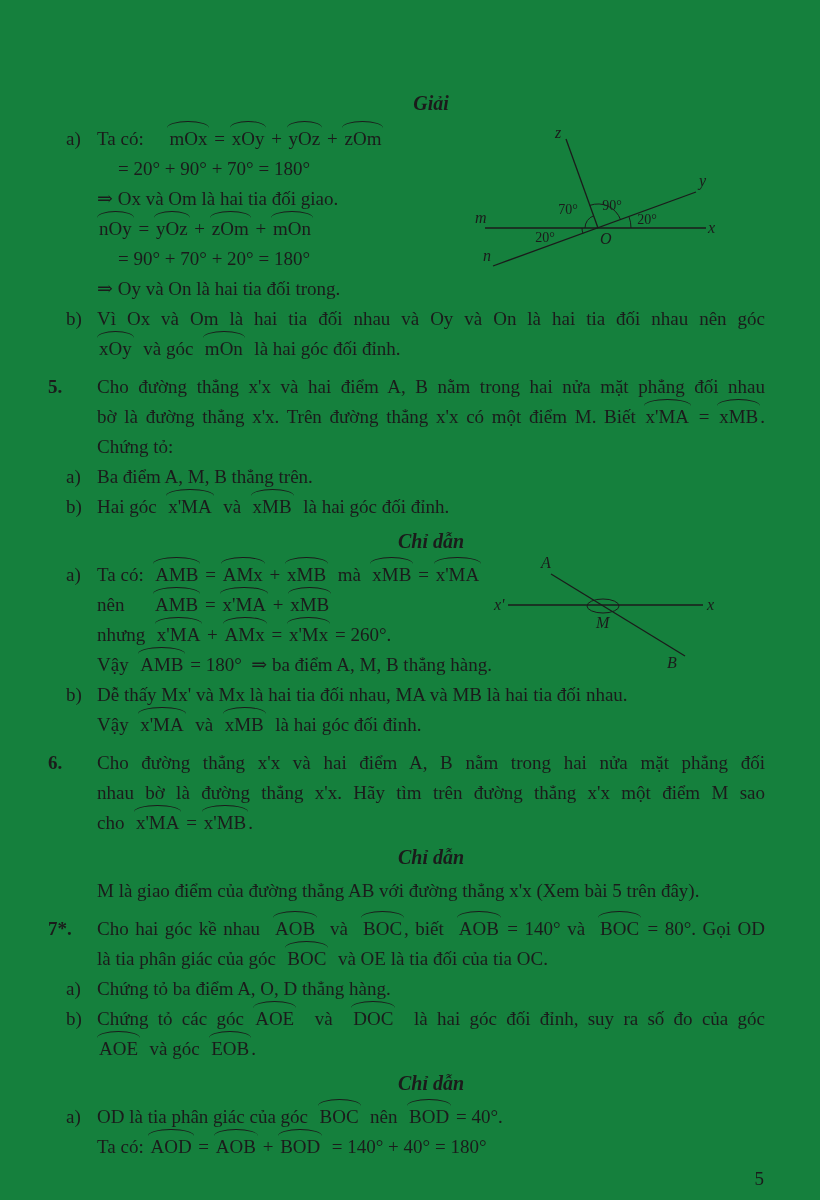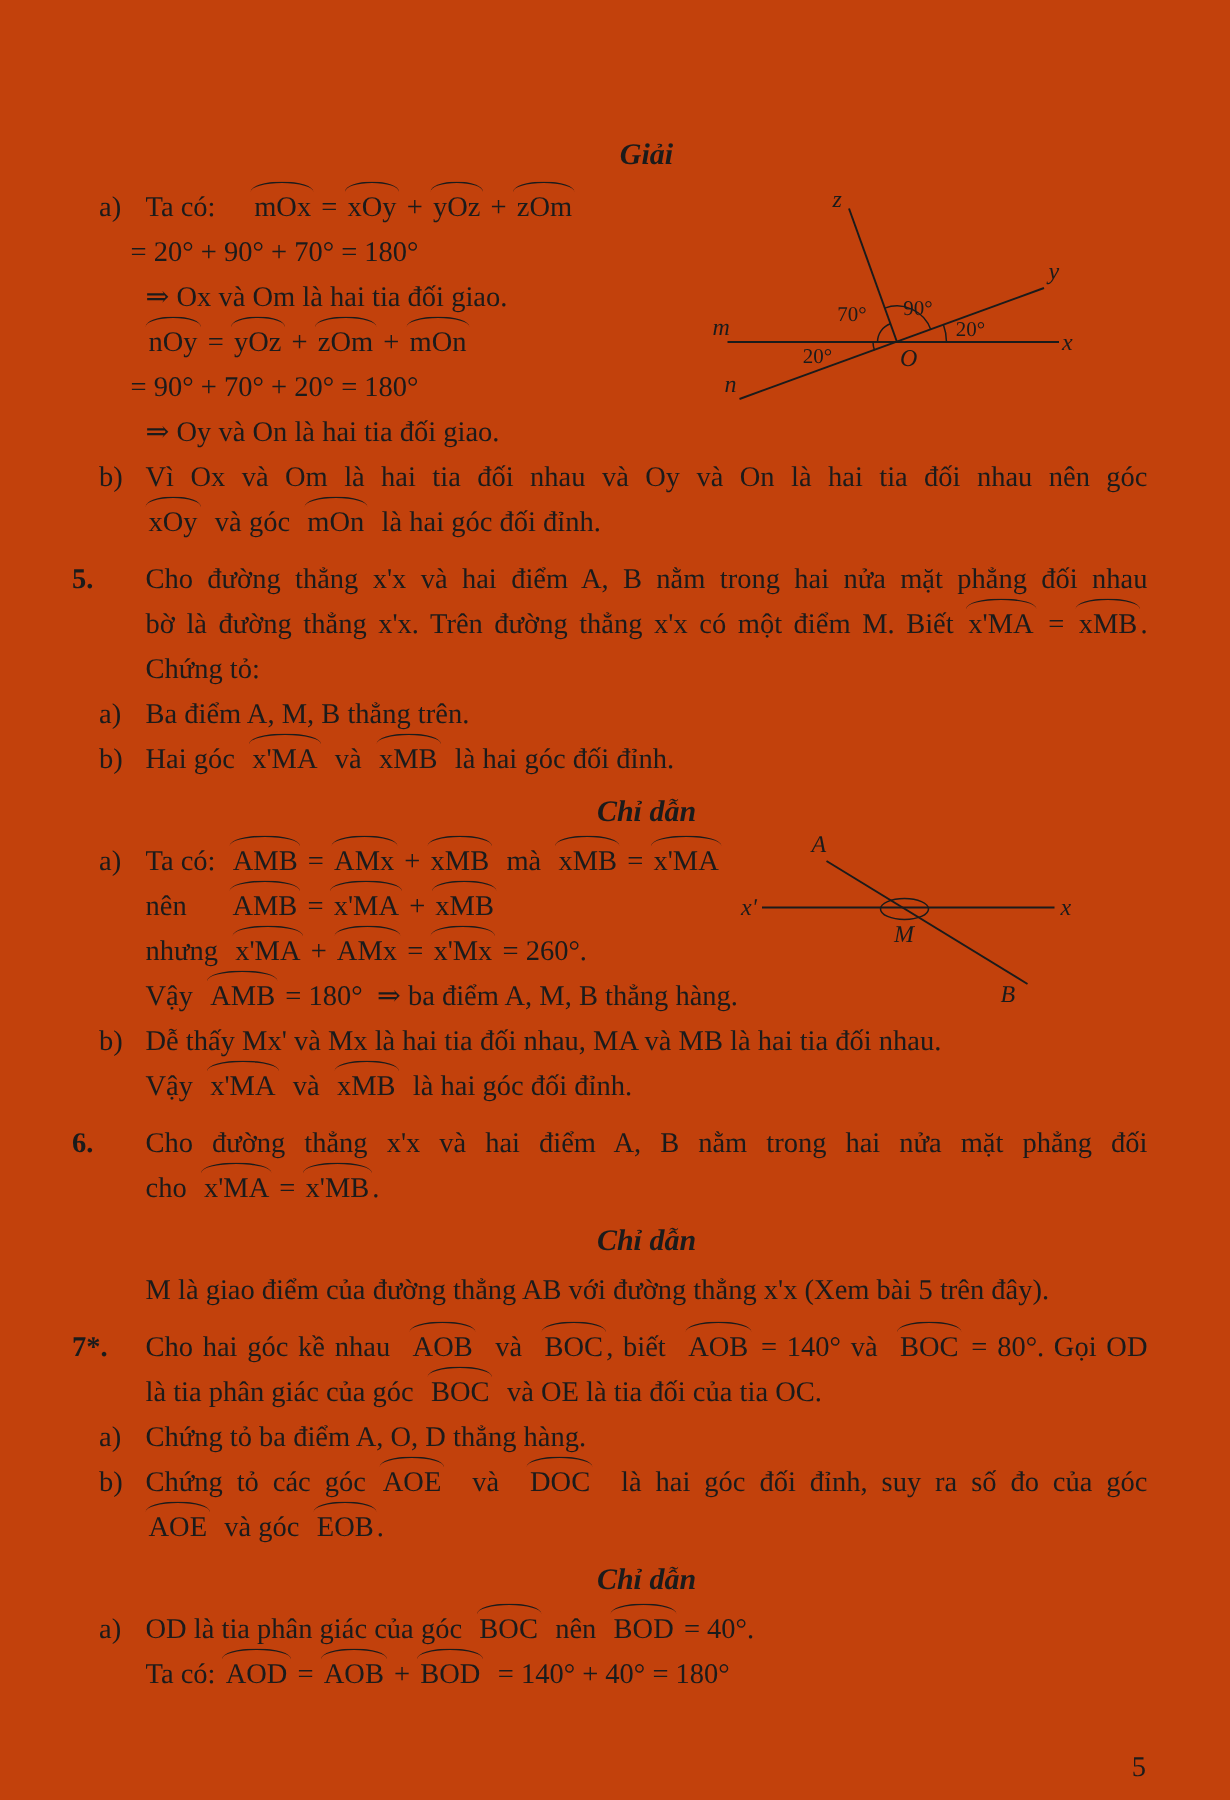--- a/index.html
+++ b/index.html
@@ -1,26 +1,26 @@
 <!DOCTYPE html>
 <html><head>
 <meta charset="utf-8">
 <style>
   * { margin:0; padding:0; box-sizing:border-box; }
   body { width:820px; height:1200px; background:#ffffff; position:relative;
          font-family:"Liberation Serif","DejaVu Serif",serif; color:#1b1b1b; overflow:hidden; }
-  #page { position:relative; width:820px; height:1200px; background:#c2410c; }
+  #page { position:relative; width:820px; height:1200px; background:#15803d; }
   #content { padding:88px 55px 0 0; }
   .block { position:relative; padding-left:97px; font-size:19px; line-height:30px; min-height:30px; }
   .block .marker { position:absolute; top:0; }
   .marker.sub { left:66px; }
   .marker.num { left:48px; font-weight:bold; }
   .heading { font-weight:bold; font-style:italic; text-align:center; font-size:20px; }
   .eq1 { }
-  .eq2 { padding-left:87px; }
+  .eq2 { padding-left:118px; }
   .mt4 { margin-top:4px; }
   .mt6 { margin-top:6px; }
   .mt8 { margin-top:8px; }
   .just { text-align:justify; text-align-last:justify; }
   .hat { position:relative; display:inline-block; padding:0 2px;text-align:center; }
   .hat::before { content:""; position:absolute; left:0; right:0; top:-3px; height:6px;
                  border-top:1.3px solid #1b1b1b;
                  border-radius:50% 50% 0 0 / 100% 100% 0 0; }
   .fig { position:absolute; }
   .fig1 { left:473px; top:118px; }
@@ -33,36 +33,37 @@
 
 <div id="page">
 
   <div id="content">
       <div class="block heading"><span>Giải</span></div>
       <div class="block mt6"><span class="marker sub">a)</span><span>Ta có:&nbsp;&nbsp;&nbsp;&nbsp;&nbsp;</span><span class="hat">mOx</span><span> = </span><span class="hat">xOy</span><span> + </span><span class="hat">yOz</span><span> + </span><span class="hat">zOm</span></div>
       <div class="block eq2"><span>= 20° + 90° + 70° = 180°</span></div>
       <div class="block"><span>⇒ Ox và Om là hai tia đối giao.</span></div>
       <div class="block eq1"><span class="hat">nOy</span><span> = </span><span class="hat">yOz</span><span> + </span><span class="hat">zOm</span><span> + </span><span class="hat">mOn</span></div>
       <div class="block eq2"><span>= 90° + 70° + 20° = 180°</span></div>
-      <div class="block"><span>⇒ Oy và On là hai tia đối giao.</span></div>
+      <div class="block"><span>⇒ Oy và On là hai tia đối trong.</span></div>
       <div class="block just"><span class="marker sub">b)</span><span>Vì Ox và Om là hai tia đối nhau và Oy và On là hai tia đối nhau nên góc</span></div>
       <div class="block"><span class="hat">xOy</span><span>&nbsp; và góc &nbsp;</span><span class="hat">mOn</span><span>&nbsp; là hai góc đối đỉnh.</span></div>
       <div class="block just mt8"><span class="marker num">5.</span><span>Cho đường thẳng x'x và hai điểm A, B nằm trong hai nửa mặt phẳng đối nhau</span></div>
       <div class="block just"><span>bờ là đường thẳng x'x. Trên đường thẳng x'x có một điểm M. Biết </span><span class="hat">x'MA</span><span> = </span><span class="hat">xMB</span><span>.</span></div>
       <div class="block"><span>Chứng tỏ:</span></div>
       <div class="block"><span class="marker sub">a)</span><span>Ba điểm A, M, B thẳng trên.</span></div>
       <div class="block"><span class="marker sub">b)</span><span>Hai góc &nbsp;</span><span class="hat">x'MA</span><span>&nbsp; và &nbsp;</span><span class="hat">xMB</span><span>&nbsp; là hai góc đối đỉnh.</span></div>
       <div class="block heading mt4"><span>Chỉ dẫn</span></div>
       <div class="block mt4"><span class="marker sub">a)</span><span>Ta có: &nbsp;</span><span class="hat">AMB</span><span> = </span><span class="hat">AMx</span><span> + </span><span class="hat">xMB</span><span>&nbsp; mà &nbsp;</span><span class="hat">xMB</span><span> = </span><span class="hat">x'MA</span></div>
       <div class="block"><span>nên&nbsp;&nbsp;&nbsp;&nbsp;&nbsp;&nbsp;</span><span class="hat">AMB</span><span> = </span><span class="hat">x'MA</span><span> + </span><span class="hat">xMB</span></div>
       <div class="block"><span>nhưng&nbsp;&nbsp;</span><span class="hat">x'MA</span><span> + </span><span class="hat">AMx</span><span> = </span><span class="hat">x'Mx</span><span> = 260°.</span></div>
       <div class="block"><span>Vậy &nbsp;</span><span class="hat">AMB</span><span> = 180°&nbsp; ⇒ ba điểm A, M, B thẳng hàng.</span></div>
       <div class="block"><span class="marker sub">b)</span><span>Dễ thấy Mx' và Mx là hai tia đối nhau, MA và MB là hai tia đối nhau.</span></div>
       <div class="block"><span>Vậy &nbsp;</span><span class="hat">x'MA</span><span>&nbsp; và &nbsp;</span><span class="hat">xMB</span><span>&nbsp; là hai góc đối đỉnh.</span></div>
       <div class="block just mt8"><span class="marker num">6.</span><span>Cho đường thẳng x'x và hai điểm A, B nằm trong hai nửa mặt phẳng đối</span></div>
+      <div class="block just"><span>nhau bờ là đường thẳng x'x. Hãy tìm trên đường thẳng x'x một điểm M sao</span></div>
       <div class="block"><span>cho &nbsp;</span><span class="hat">x'MA</span><span> = </span><span class="hat">x'MB</span><span>.</span></div>
       <div class="block heading mt4"><span>Chỉ dẫn</span></div>
       <div class="block mt4"><span>M là giao điểm của đường thẳng AB với đường thẳng x'x (Xem bài 5 trên đây).</span></div>
       <div class="block just mt8"><span class="marker num">7*.</span><span>Cho hai góc kề nhau &nbsp;</span><span class="hat">AOB</span><span>&nbsp; và &nbsp;</span><span class="hat">BOC</span><span>, biết &nbsp;</span><span class="hat">AOB</span><span> = 140° và &nbsp;</span><span class="hat">BOC</span><span> = 80°. Gọi OD</span></div>
       <div class="block"><span>là tia phân giác của góc &nbsp;</span><span class="hat">BOC</span><span>&nbsp; và OE là tia đối của tia OC.</span></div>
       <div class="block"><span class="marker sub">a)</span><span>Chứng tỏ ba điểm A, O, D thẳng hàng.</span></div>
       <div class="block just"><span class="marker sub">b)</span><span>Chứng tỏ các góc&nbsp;</span><span class="hat">AOE</span><span>&nbsp; và &nbsp;</span><span class="hat">DOC</span><span>&nbsp; là hai góc đối đỉnh, suy ra số đo của góc</span></div>
       <div class="block"><span class="hat">AOE</span><span>&nbsp; và góc &nbsp;</span><span class="hat">EOB</span><span>.</span></div>
       <div class="block heading mt4"><span>Chỉ dẫn</span></div>
       <div class="block mt4"><span class="marker sub">a)</span><span>OD là tia phân giác của góc &nbsp;</span><span class="hat">BOC</span><span>&nbsp; nên &nbsp;</span><span class="hat">BOD</span><span> = 40°.</span></div>

